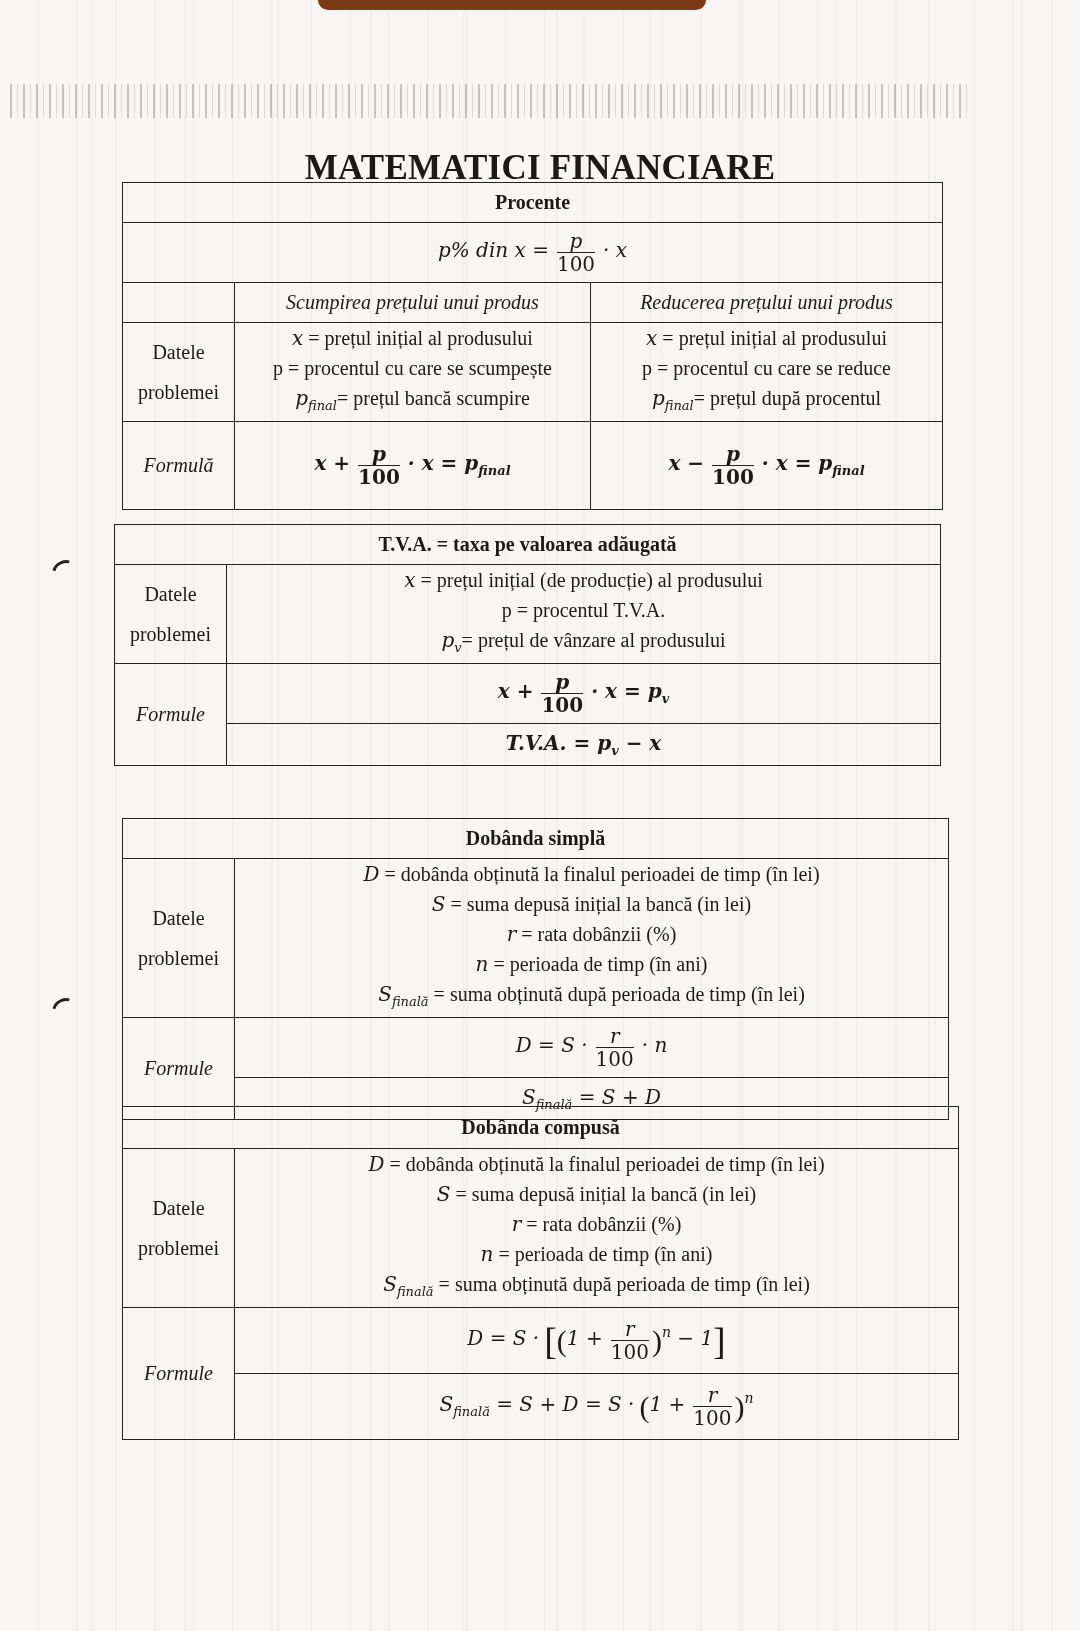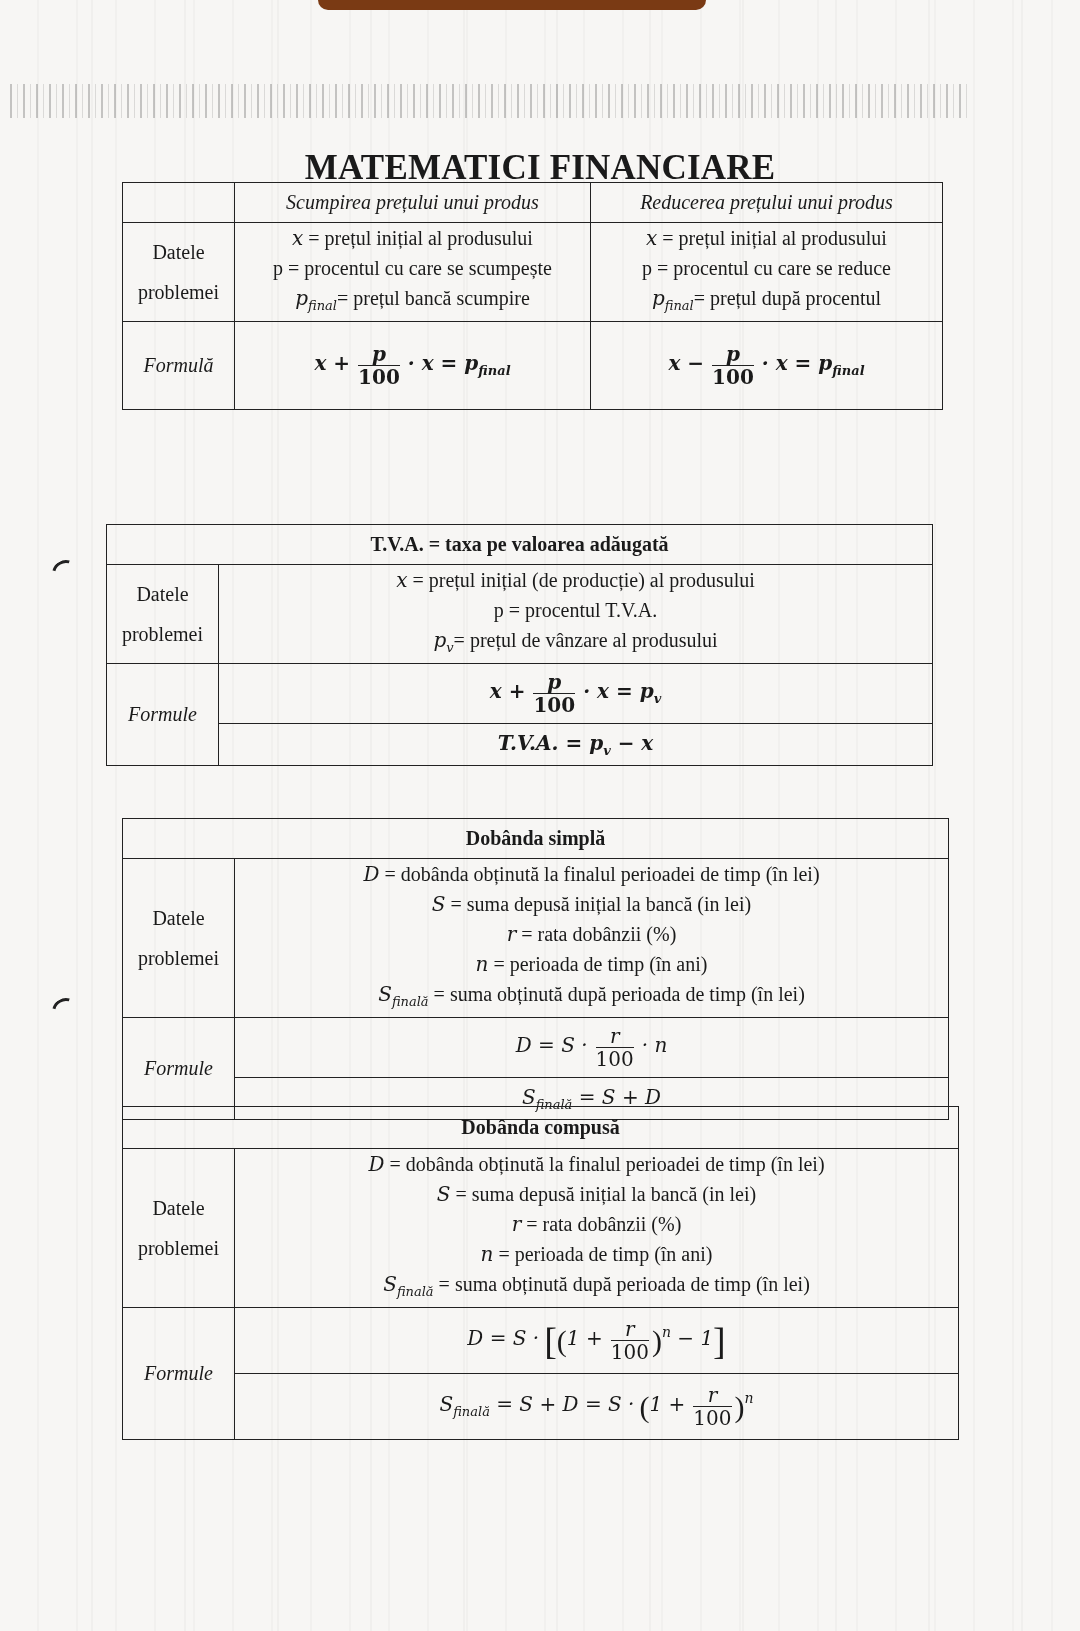--- a/index.html
+++ b/index.html
@@ -63,20 +63,33 @@
 
 <div class="title">MATEMATICI FINANCIARE</div>
 
 <table class="sheet" style="left:122px; top:182px; width:820px;">
   <colgroup>
       <col style="width:112px">
       <col style="width:356px">
       <col style="width:352px">
     </colgroup>
   <tbody>
+      <tr style="height:40px">
+        <td colspan="3" class="hdr">Procente</td>
+      </tr>
+  <tr style="height:60px">
+        <td colspan="3">
+    <span class="m">p% din x =</span>
+    <span class="frac m">
+            <span class="num">p</span>
+            <span class="den" style="font-style:normal">100</span>
+          </span>
+    <span class="m">· x</span>
+  </td>
+      </tr>
   <tr style="height:40px">
     <td></td>
     <td class="ital">Scumpirea prețului unui produs</td>
     <td class="ital">Reducerea prețului unui produs</td>
   </tr>
   <tr style="height:90px">
     <td class="lbl">
           <div>Datele</div>
           <div>problemei</div>
         </td>
@@ -106,21 +119,21 @@
       <span class="frac mb">
             <span class="num">p</span>
             <span class="den" style="font-style:normal">100</span>
           </span>
       <span class="mb">· x = p</span><sub class="mb">final</sub>
     </td>
   </tr>
 </tbody>
   </table>
 
-<table class="sheet" style="left:106px; top:524px; width:826px;">
+<table class="sheet" style="left:114px; top:524px; width:826px;">
   <colgroup>
       <col style="width:112px">
       <col style="width:714px">
     </colgroup>
   <tbody>
       <tr style="height:40px">
         <td colspan="2" class="hdr">T.V.A. = taxa pe valoarea adăugată</td>
       </tr>
   <tr style="height:90px">
     <td class="lbl">

